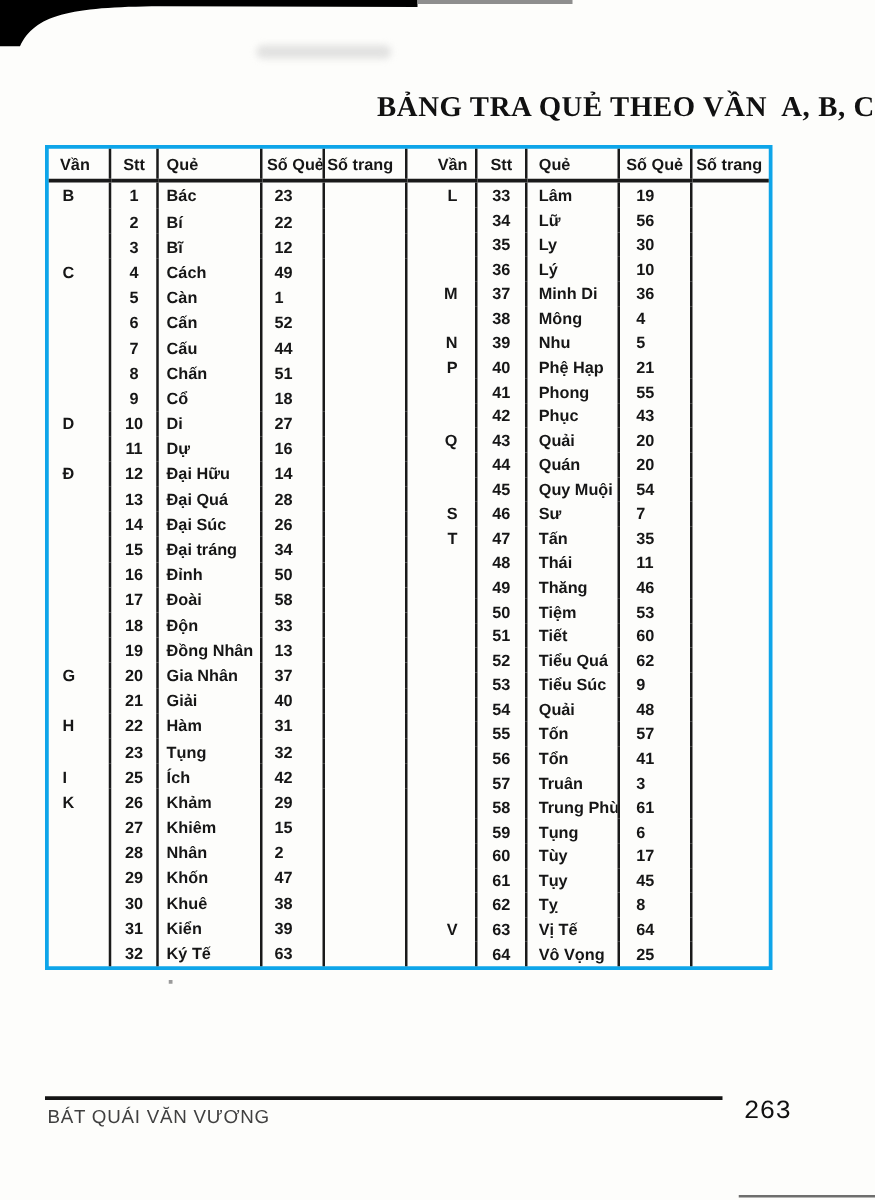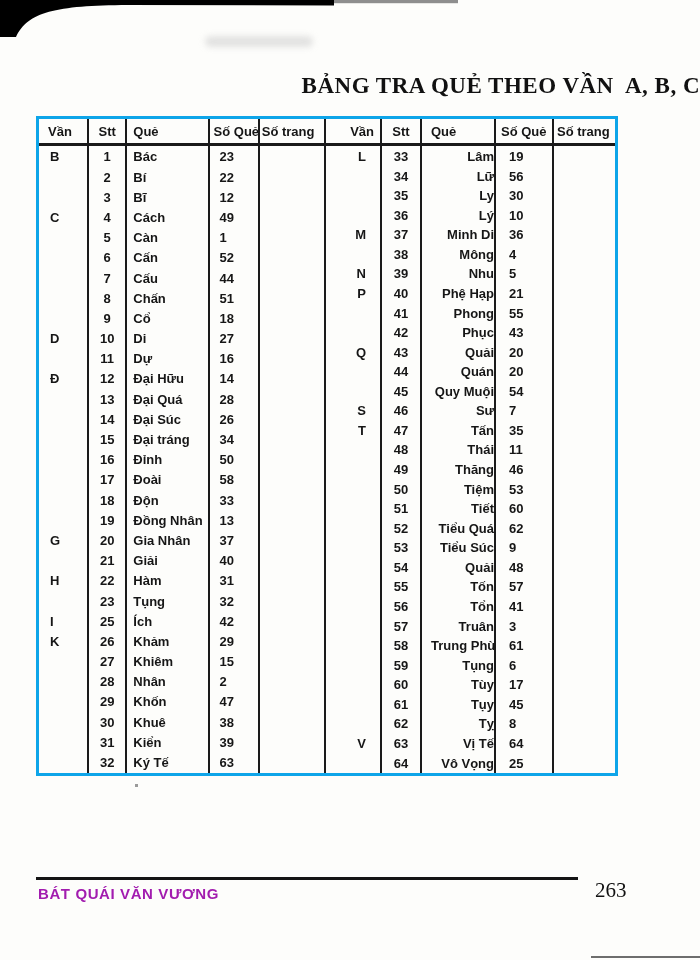--- a/index.html
+++ b/index.html
@@ -73,39 +73,39 @@
 
   .half-left  td.c0 { padding-left:11px; }
   .half-left  td.c2 { padding-left:6px; }
   .half-left  td.c3 { padding-left:10px; }
   .half-left  th.h0 { padding-left:9px; }
   .half-left  th.h2 { padding-left:6px; }
   .half-left  th.h3 { padding-left:4px; }
   .half-left  th.h4 { padding-left:2px; }
 
   .half-right td.c0 { text-align:right; padding-right:14px; }
-  .half-right td.c2 { padding-left:9px;text-align:right; }
+  .half-right td.c2 { padding-left:9px; }
   .half-right td.c3 { padding-left:13px; }
   .half-right th.h0 { text-align:right; padding-right:6px; }
   .half-right th.h2 { padding-left:9px; }
   .half-right th.h3 { padding-left:5px; }
   .half-right th.h4 { padding-left:3px; }
 
   
   .footer-rule {
     position:absolute; left:36px; top:877px; width:542px; height:3px;
     background:#141414;
   }
   .footer-title {
     position:absolute; left:38px; top:885px;
-    font-size:15px; font-weight:bold; letter-spacing:.6px; color:#a21caf;
+    font-size:15px; font-weight:normal; letter-spacing:.6px; color:#404040;
   }
   .page-number {
     position:absolute; left:595px; top:878px;
-    font-family:Liberation Serif, serif; font-size:21px; color:#111;text-align:center;
+    font-family:Liberation Mono, monospace; font-size:21px; color:#111;text-align:center;
   }
 </style>
 </head>
 <body>
 
 <div class="page">
 
   <svg class="corner-artifact" width="460" height="42" viewBox="0 0 460 42">
     <path d="M0,37 L0,0 L334,0 L334,5.5 L128,5 C55,5.5 28,12 16,37 Z" fill="#000000"></path>
     <rect x="334" y="0" width="124" height="3.2" fill="#8e8e8e"></rect>

